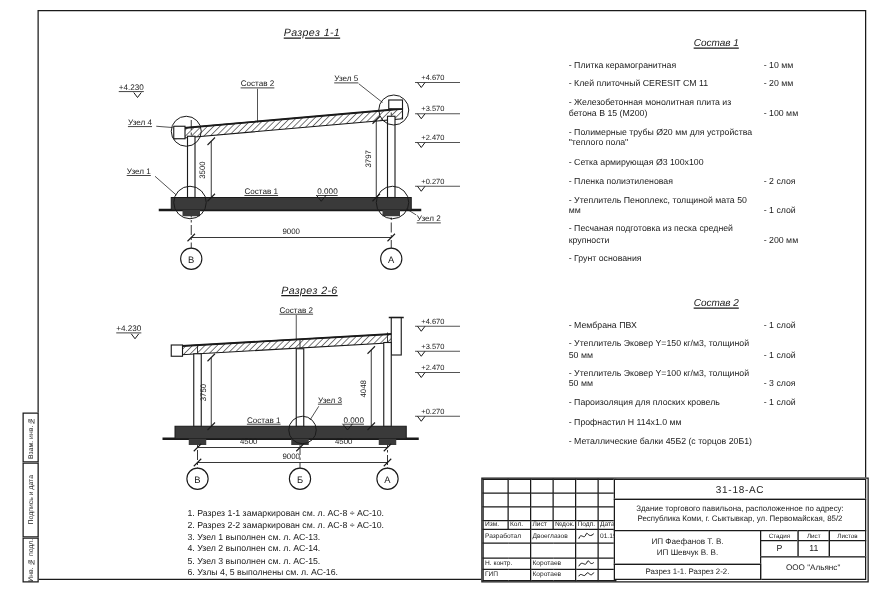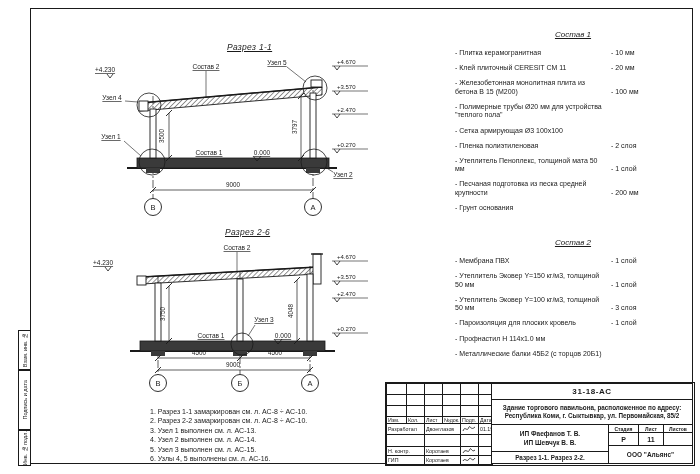--- a/index.html
+++ b/index.html
@@ -19,40 +19,40 @@
   .sostav-title{text-align:center;font-size:8px;font-style:italic;text-decoration:underline;margin-bottom:10px;}
   .sostav-items{display:flex;flex-direction:column;gap:6.5px;font-size:7px;line-height:8.6px;}
   .sostav-row{display:flex;align-items:flex-end;}
   .sostav-name{width:150px;}
   .sostav-val{margin-left:6px;white-space:nowrap;}
   .notes{position:absolute;left:150px;top:407px;font-size:7px;line-height:9.4px;}
   .titleblock{position:absolute;left:385px;top:382px;width:310px;height:84px;border:1.5px solid #1a1a1a;box-sizing:border-box;background:#fff;}
   .rev-table{position:absolute;left:0;top:0;width:106px;height:81px;border-collapse:collapse;table-layout:fixed;}
   .rev-table td{border:1px solid #1a1a1a;padding:0 1px;font-size:5.3px;overflow:hidden;white-space:nowrap;height:auto;}
   .tb-cell{position:absolute;border:1px solid #1a1a1a;box-sizing:border-box;display:flex;
-           flex-direction:column;align-items:center;justify-content:center;text-align:center;background:#fff;font-weight:bold;}
+           flex-direction:column;align-items:center;justify-content:center;text-align:center;background:#fff;}
   .sig{display:block;}
 </style>
 </head>
 <body>
 
 <div class="sheet">
   <div class="frame"></div>
 
   <div class="vcell" style="top:330px;height:40px;">
     <span>Взам. инв. №</span>
   </div>
   <div class="vcell" style="top:370px;height:60px;">
     <span>Подпись и дата</span>
   </div>
   <div class="vcell" style="top:430px;height:36px;">
     <span>Инв. № подл.</span>
   </div>
 
-  <div class="sec-title" style="left:227px;top:42px;">Разрез 1-1</div>
+  <div class="sec-title" style="left:227px;top:21px;">Разрез 1-1</div>
   <svg class="sec-svg" style="left:85px;top:38px;" width="295" height="190" viewBox="0 0 295 190">
     <defs>
       <pattern id="hatch1" width="3.5" height="3.5" patternUnits="userSpaceOnUse" patternTransform="rotate(45)">
         <line x1="0" y1="0" x2="0" y2="3.5" stroke="#2a2a2a" stroke-width="1"></line>
       </pattern>
     </defs>
     <g stroke="#1a1a1a" fill="none">
       <line x1="68" y1="58" x2="68" y2="177" stroke-dasharray="8 2 2 2" stroke-width="0.7"></line>
       <line x1="228" y1="42" x2="228" y2="177" stroke-dasharray="8 2 2 2" stroke-width="0.7"></line>
     </g>

